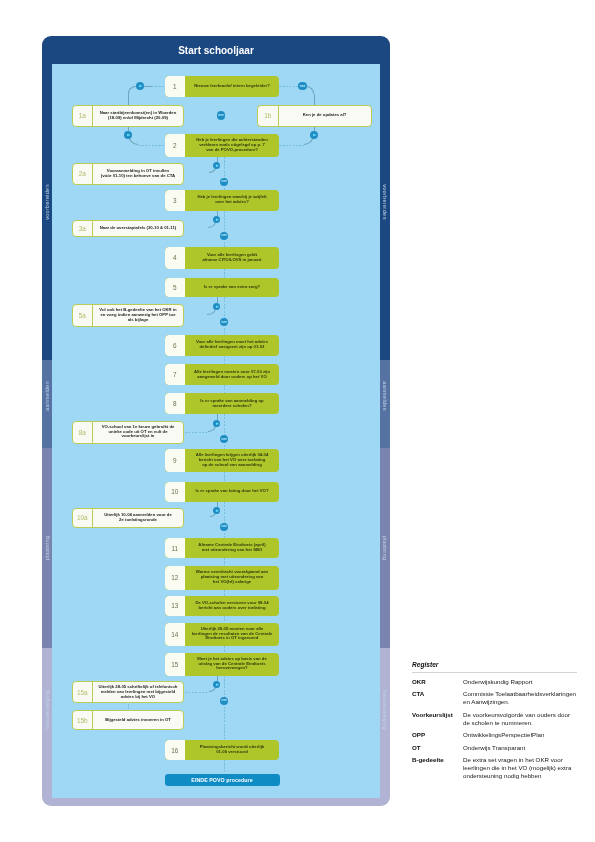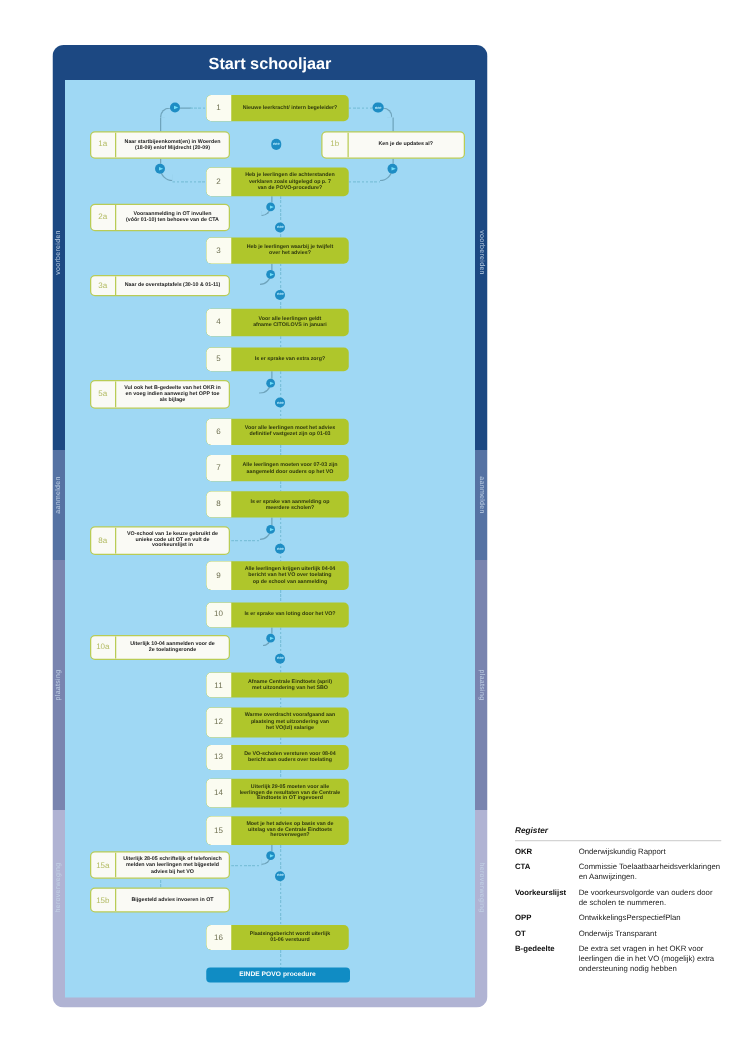--- a/index.html
+++ b/index.html
@@ -1,21 +1,21 @@
 <!DOCTYPE html>
 <html><head>
 <meta charset="utf-8">
 <style>
  html,body{margin:0;padding:0;background:#ffffff;}
  body{width:595px;height:842px;font-family:"Liberation Sans",sans-serif;}
  #stage{position:relative;width:595px;height:842px;overflow:hidden;background:#fff;}
  .frame{position:absolute;left:42px;top:36px;width:348px;height:770px;border-radius:9px;overflow:hidden;}
  .pband{position:absolute;left:0;width:348px;}
  .innerbg{position:absolute;left:10px;top:28px;width:328px;height:734px;background:#9FD8F4;}
- .title{position:absolute;left:10px;top:0;width:328px;height:28px;line-height:30px;text-align:center;color:#ffffff;font-size:13px;font-weight:bold;}
+ .title{position:absolute;left:10px;top:0;width:328px;height:28px;line-height:30px;text-align:center;color:#ffffff;font-size:10px;font-weight:bold;}
  .vlab{position:absolute;font-size:5.6px;letter-spacing:.25px;white-space:nowrap;color:#C3D3E6;line-height:1;}
  .node{position:absolute;box-sizing:border-box;border-radius:4px;display:flex;align-items:stretch;overflow:hidden;}
  .node .num{flex:0 0 20.5px;display:flex;align-items:center;justify-content:center;font-size:6.4px;font-weight:normal;box-sizing:border-box;}
  .node .txt{flex:1 1 auto;display:flex;align-items:center;justify-content:center;text-align:center;font-size:4.25px;line-height:4.95px;padding:0 2px;white-space:pre-line;box-sizing:border-box;}
  .node.green{background:#AFC62B;}
  .node.green .num{background:#FBFCF1;color:#6E6F50;border-radius:4px 0 0 4px;}
  .node.green .txt{color:#303A0E;font-weight:bold;}
  .node.white{background:#FAFAF5;border:.7px solid #B9CC55;}
  .node.white .num{color:#B3BB63;border-right:.7px solid #B9CC55;}
  .node.white .txt{color:#242424;font-weight:bold;}

